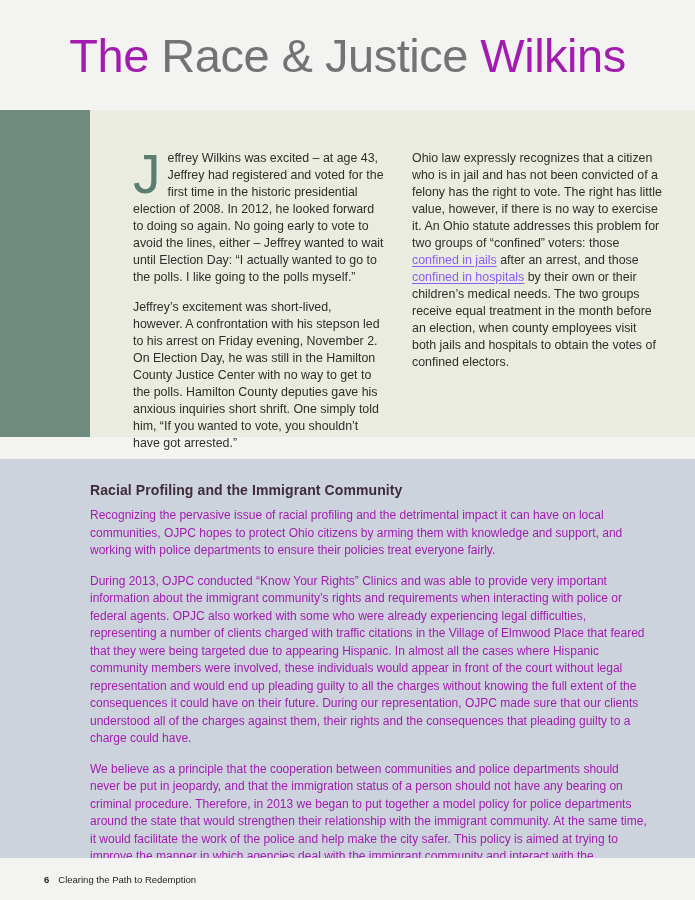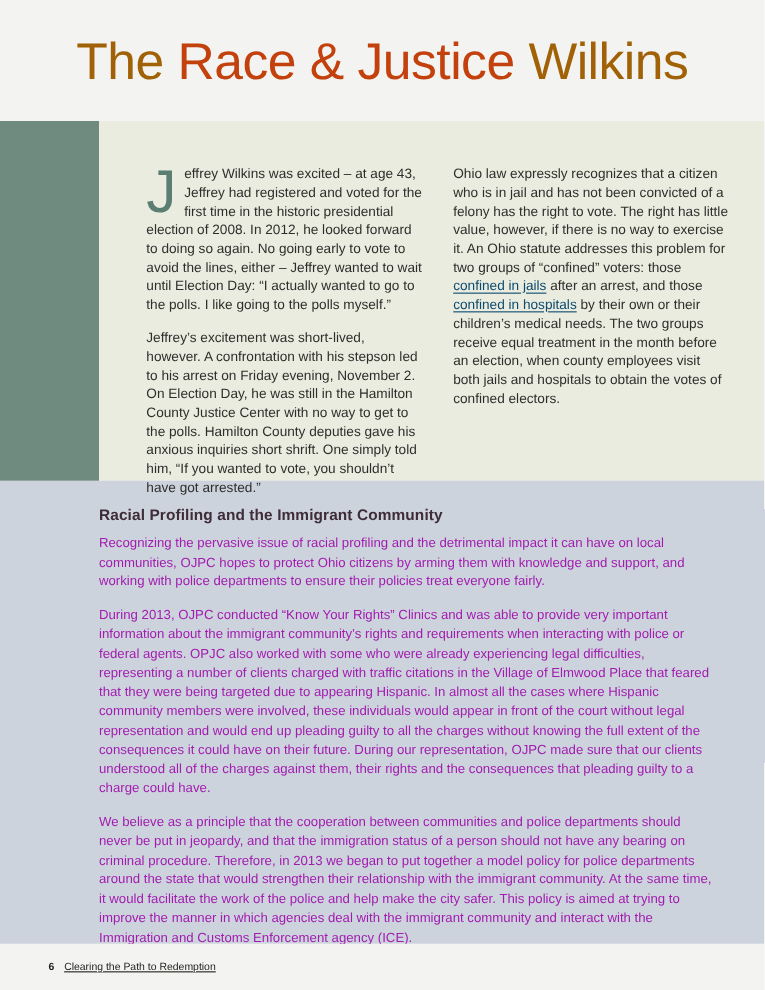--- a/index.html
+++ b/index.html
@@ -25,22 +25,22 @@
     justify-content: center;
     background: #f3f4f1;
   }
   .page-title {
     margin: 0;
     font-size: 47px;
     font-weight: 400;
     letter-spacing: -0.5px;
     white-space: pre;
   }
-  .title-green { color: #a16207; }
-  .title-orange { color: #c2410c; }
+  .title-green { color: #a21caf; }
+  .title-orange { color: #737373; }
 
   
   .upper-section {
     display: flex;
     height: 327px;
     background: #eaecdf;
   }
   .sidebar-accent {
     width: 90px;
     flex: 0 0 90px;
@@ -61,31 +61,32 @@
   .article-col p { margin: 0 0 13px 0; }
   .dropcap {
     float: left;
     color: #5c7d72;
     font-size: 55px;
     line-height: 44px;
     padding: 2px 7px 0 0;
     font-weight: 400;
   }
   .inline-link {
-    color: #0c4a6e;
+    color: #8b5cf6;
     text-decoration: underline;
     text-underline-offset: 2px;
   }
 
   
   .lower-section {
     height: 421px;
     background: #ccd3dd;
     padding: 23px 45px 0 90px;
     box-sizing: border-box;
+    margin-top: 22px;
   }
   .section-heading {
     margin: 0 0 9px 0;
     font-size: 14px;
     font-weight: 700;
     color: #3f2c39;
     letter-spacing: 0.1px;
   }
   .lower-section p {
     margin: 0 0 13px 0;
@@ -107,21 +108,20 @@
   }
   .footer-page-number {
     font-weight: 700;
     font-size: 9.5px;
     color: #1d1d1b;
     margin-right: 9px;
   }
   .footer-title {
     font-size: 9.5px;
     color: #1d1d1b;
-    text-decoration: underline;
   }
 </style>
 </head>
 <body>
 
 <div class="page">
 
   <header class="title-band">
     <h1 class="page-title"><span class="title-green">The </span><span class="title-orange">Race &amp; Justice</span><span class="title-green"> Wilkins</span></h1>
   </header>

